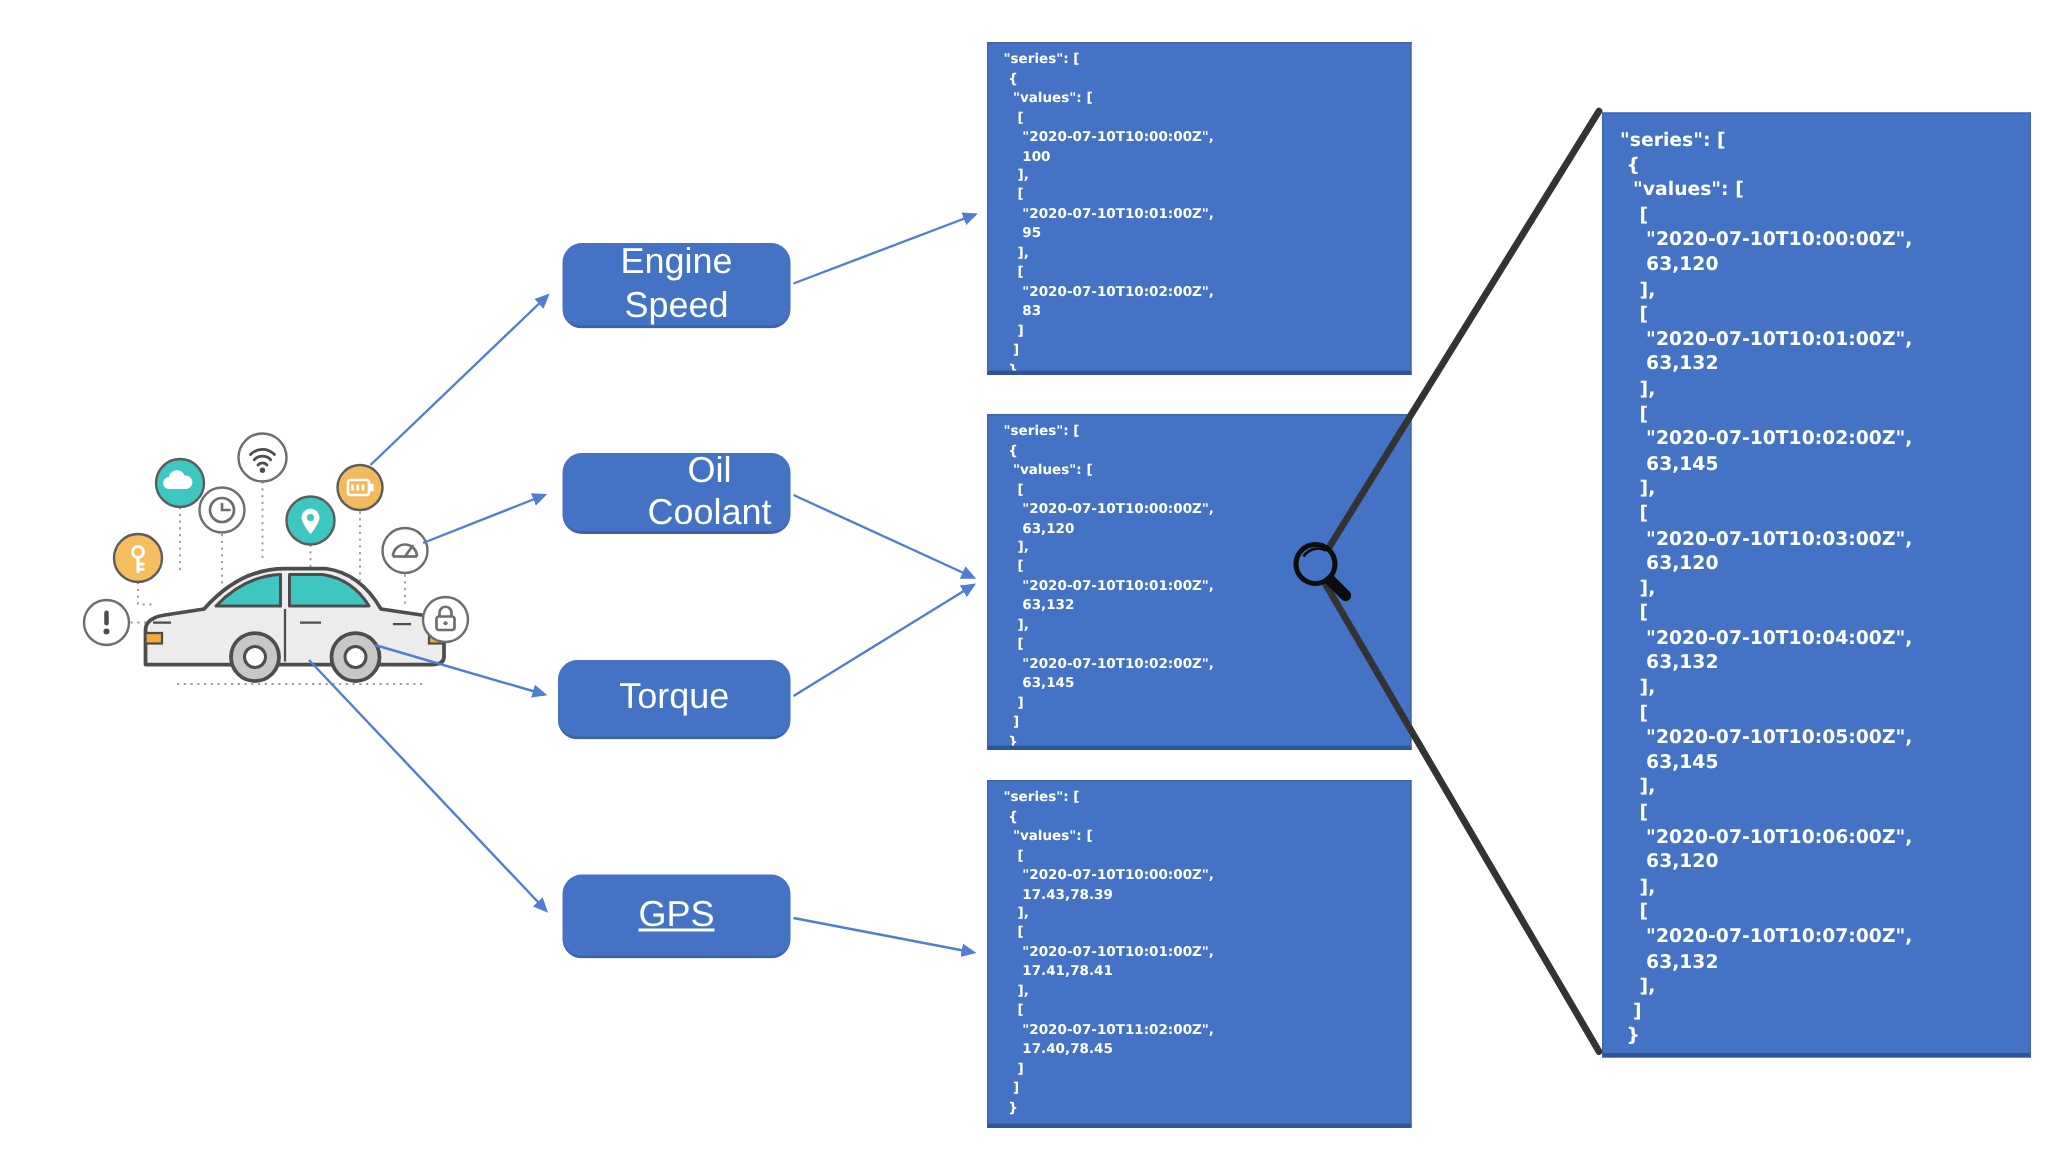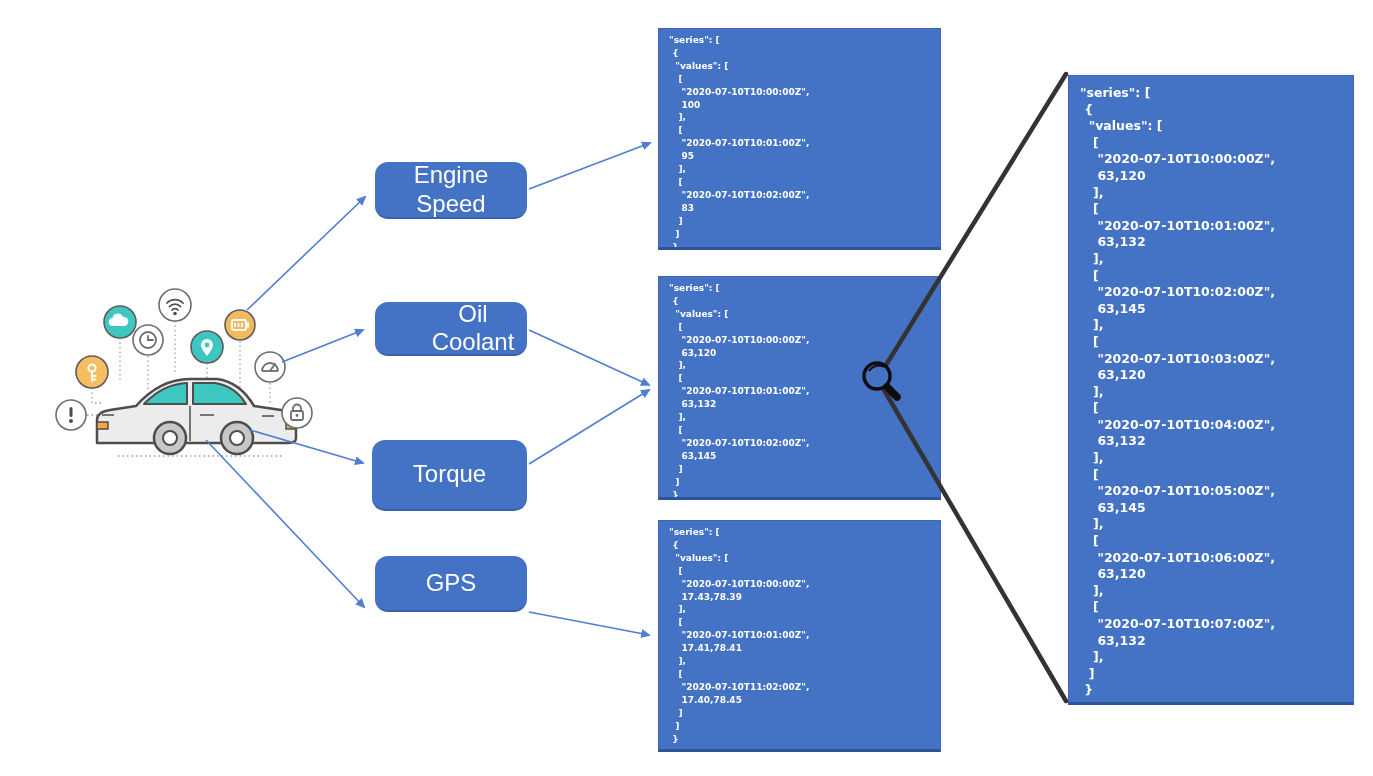--- a/index.html
+++ b/index.html
@@ -117,22 +117,22 @@
     <g transform="translate(257,138)">
       <circle r="15" fill="#ffffff" stroke="#6e6e6e" stroke-width="1.6"></circle>
       <path d="M-4,-2 v-2.5 a4,4 0 0 1 8,0 V-2" fill="none" stroke="#6e6e6e" stroke-width="1.8"></path>
       <rect x="-6" y="-2" width="12" height="9" rx="1.5" fill="none" stroke="#6e6e6e" stroke-width="1.8"></rect>
       <circle cy="2.5" r="1.4" fill="#6e6e6e"></circle>
     </g>
   </svg>
 
   <div class="sensor two-line" style="left:375px; top:162px; height:57px;">Engine Speed</div>
   <div class="sensor" style="left:375px; top:302px; height:54px;padding-left:44px;">Oil Coolant</div>
-  <div class="sensor" style="left:372px; top:440px; width:155px; height:71px;text-align:center;">Torque</div>
-  <div class="sensor" style="left:375px; top:556px; height:56px;">GPS</div>
+  <div class="sensor" style="left:372px; top:440px; width:155px; height:53px;text-align:center;">Torque</div>
+  <div class="sensor" style="left:375px; top:583px; height:56px;text-decoration:underline;">GPS</div>
 
   <div class="json-block code-small" style="left:658px; top:28px; width:283px; height:222px;">
     <pre>"series": [
  {
   "values": [
    [
     "2020-07-10T10:00:00Z",
     100
    ],
    [

